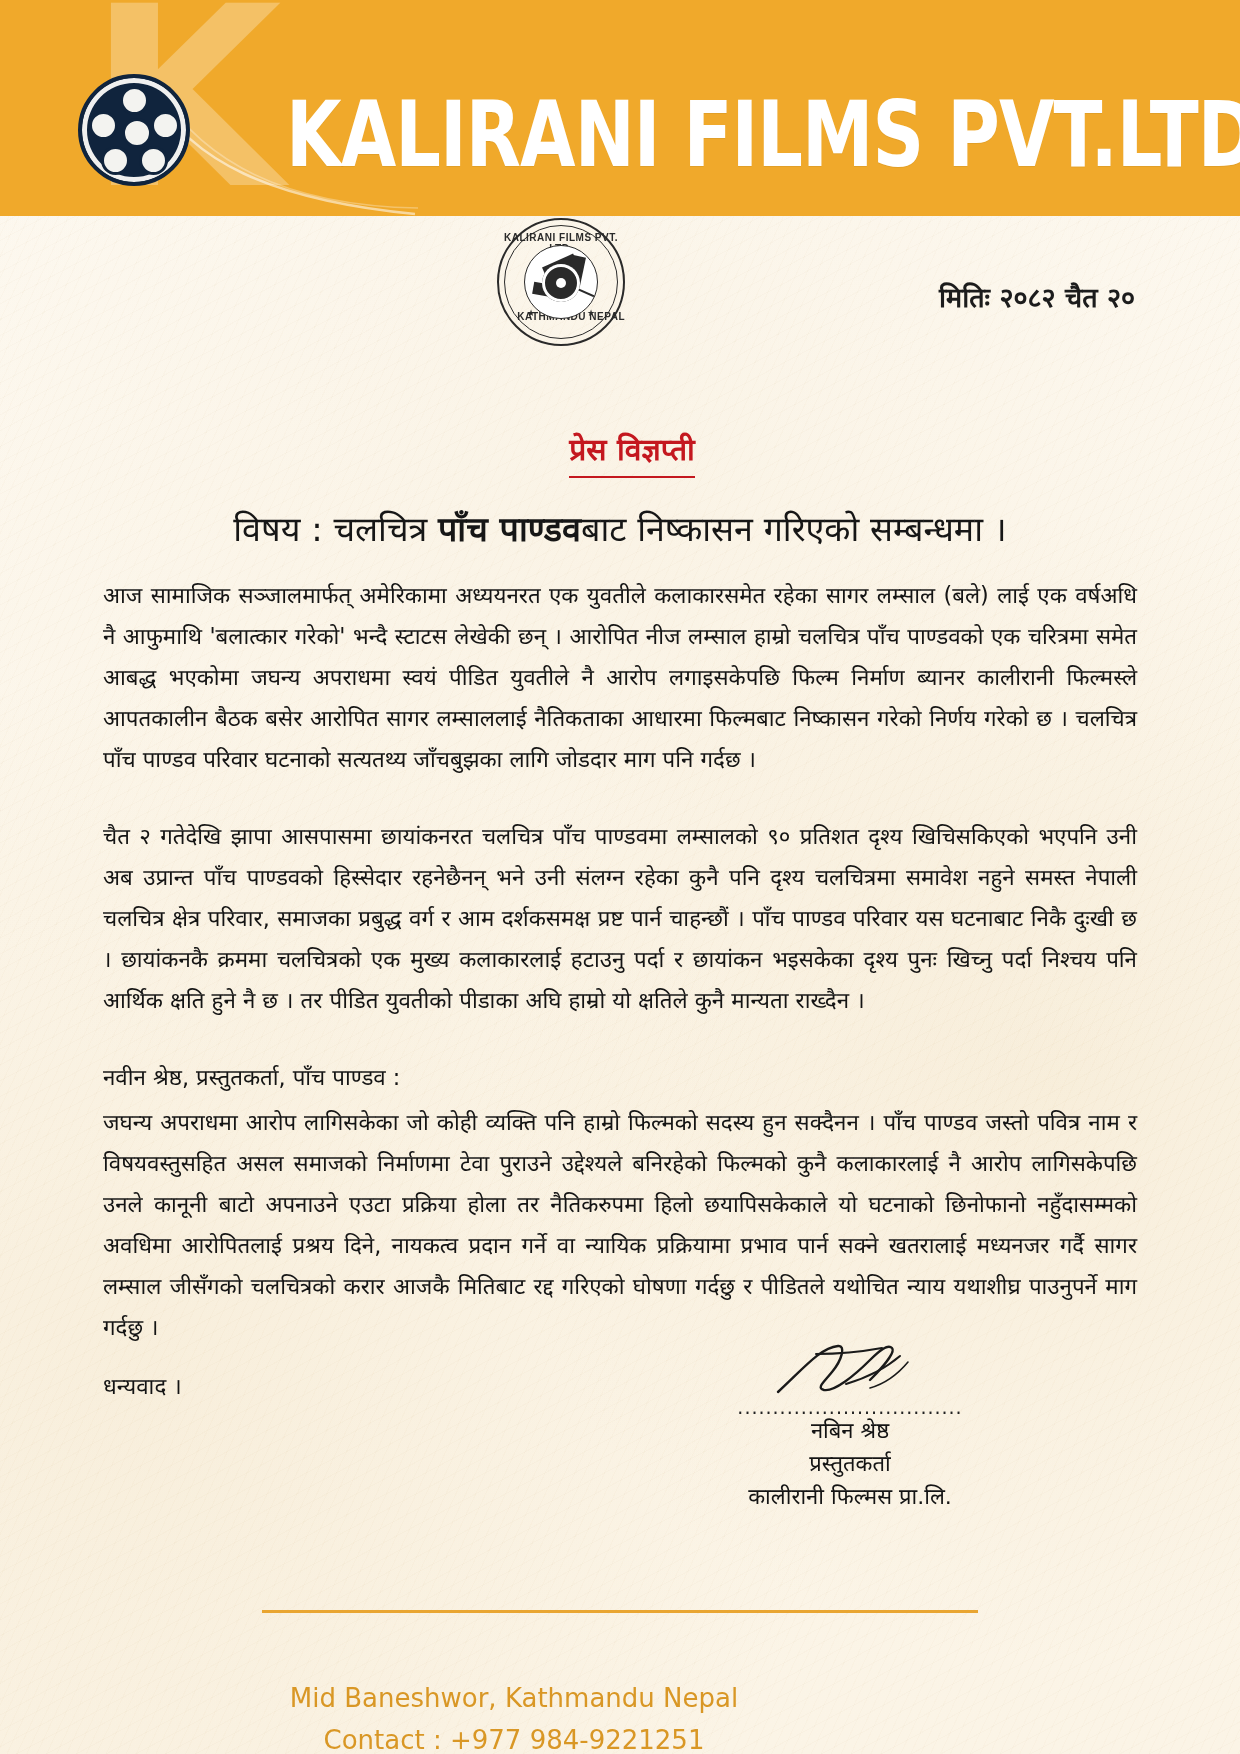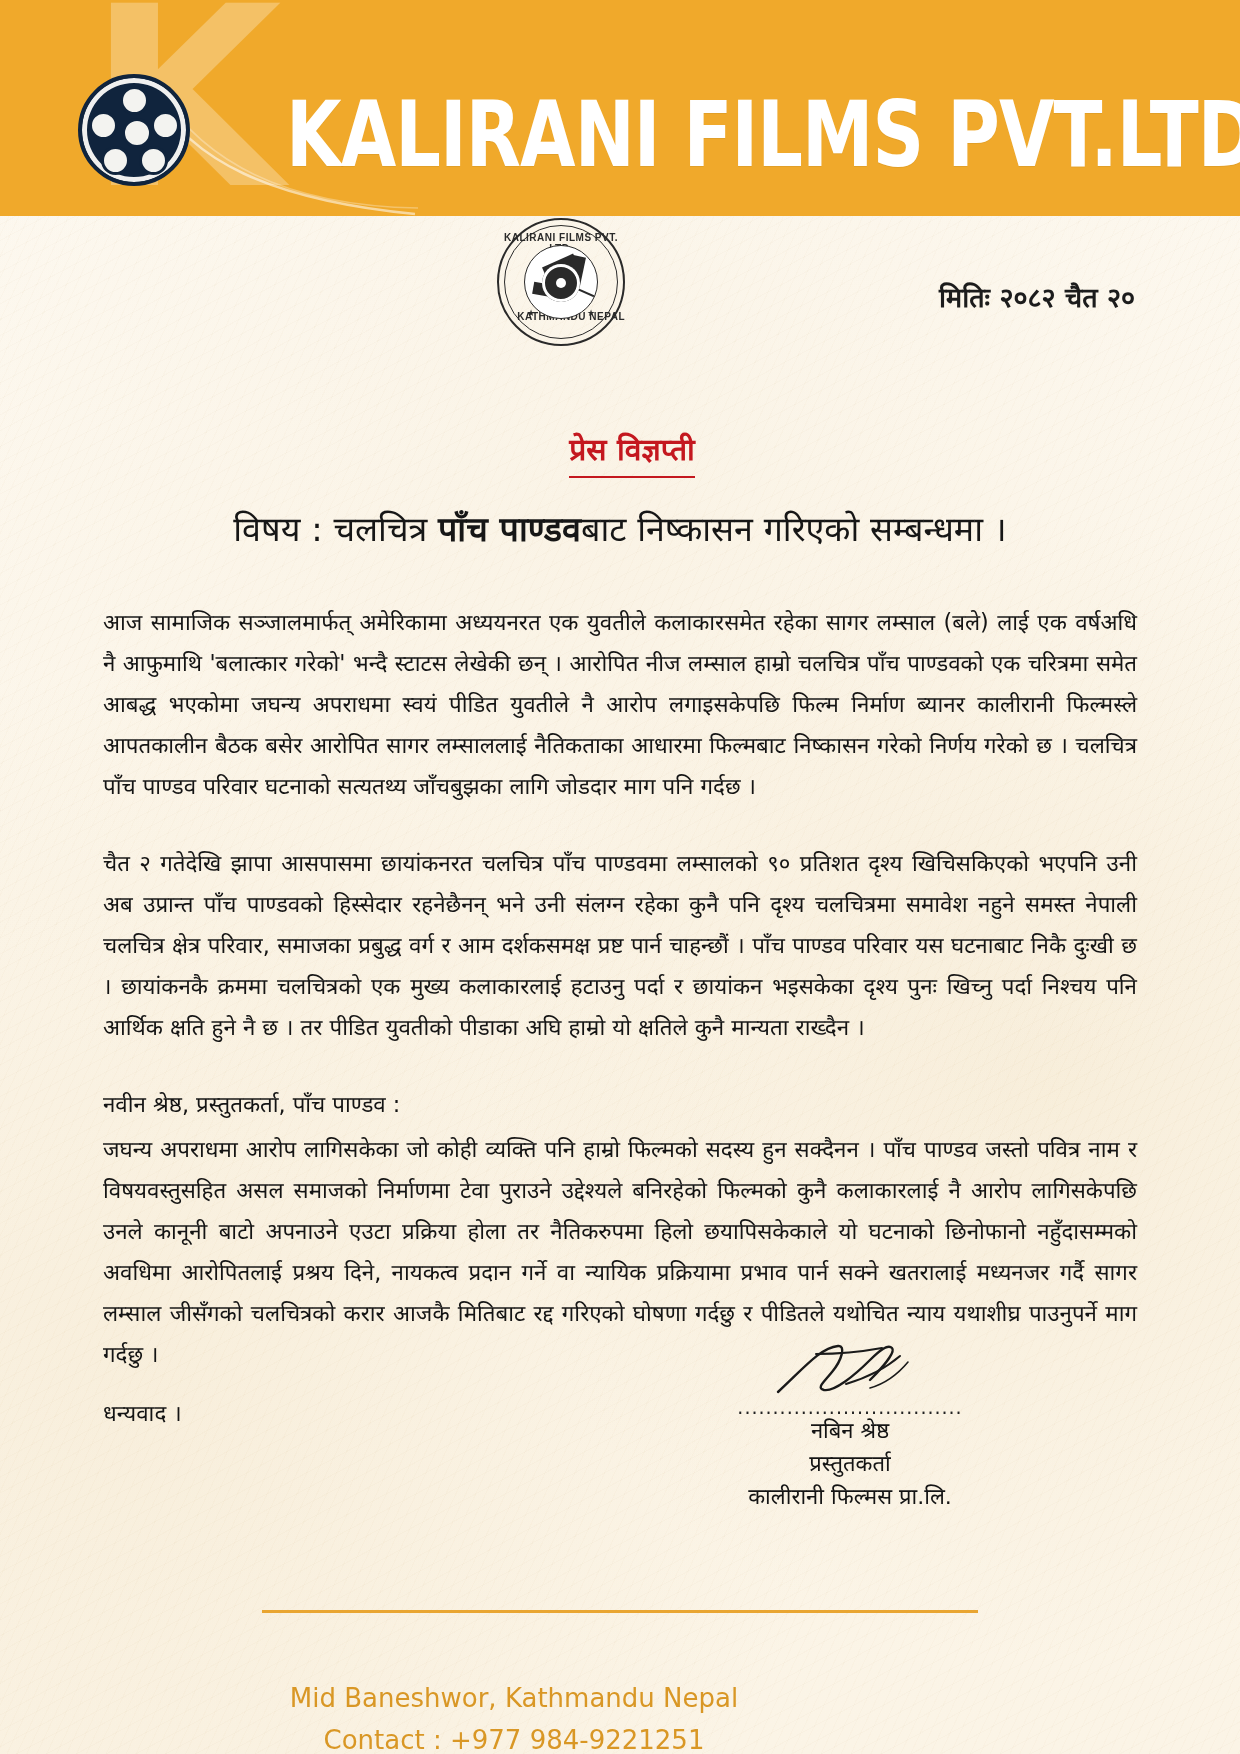--- a/index.html
+++ b/index.html
@@ -232,21 +232,21 @@
     font-family: "DejaVu Sans", sans-serif;
     font-size: 34px;
     color: #161616;
   }
   .subject b { font-weight: bold; }
 
   
   .body-wrap {
     position: absolute;
     left: 103px;
-    top: 602px;
+    top: 575px;
     width: 1034px;
   }
   .para {
     font-family: "DejaVu Sans", sans-serif;
     font-size: 22.3px;
     line-height: 41px;
     color: #141414;
     text-align: justify;
     text-justify: inter-word;
     margin: 0 0 36px 0;

